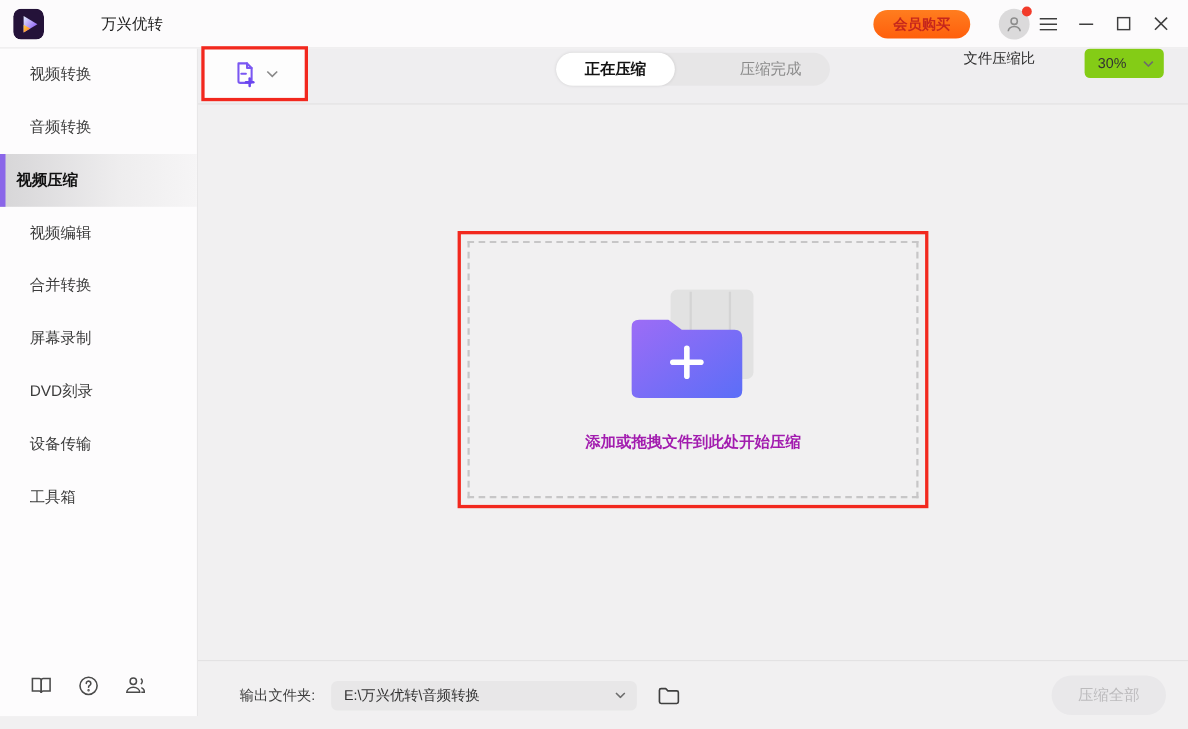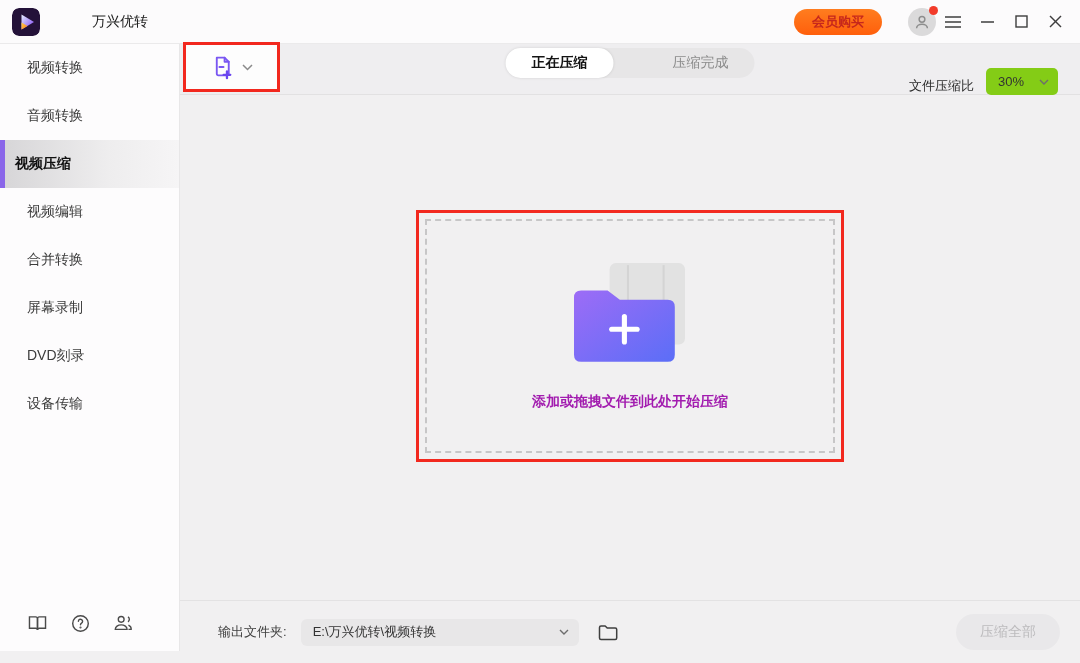--- a/index.html
+++ b/index.html
@@ -51,21 +51,21 @@
     border:3px solid #f2281e; background:#fdfdfd; display:flex; align-items:center;
     justify-content:center; gap:7px; z-index:6; cursor:pointer; }
   .tabs { position:absolute; left:50%; top:4px; transform:translateX(-50%);
     height:30px; background:#e7e6e7; border-radius:15px; display:flex;
     align-items:center;gap:33px; }
   .tab { height:30px; padding:0 26px; display:flex; align-items:center;
     font-size:14px; color:#8b8b8b; cursor:pointer; border-radius:15px; }
   .tab.active { background:#ffffff; color:#141414; font-weight:bold;
     box-shadow:0 0 3px rgba(0,0,0,0.12); }
   .ratio { position:absolute; right:22px; top:0; height:51px; display:flex;
-    align-items:flex-end; }
+    align-items:flex-start;gap:33px; }
   .ratio-label { font-size:13px; color:#2c2c2c; margin-right:12px; }
   .ratio-select { width:72px; height:27px; background:#84cc16; border-radius:5px;
     display:flex; align-items:center; justify-content:space-between;
     padding:0 9px 0 12px; font-size:13px; color:#333; cursor:pointer; }
 
   .content { position:relative; height:505px; }
   .dropzone { position:relative; width:428px; height:252px; margin:115px auto 0;
     border:3px solid #f2281e; display:flex; flex-direction:column;
     align-items:center; cursor:pointer; }
   .dropzone-dashed { position:absolute; inset:6px; border:2px dashed #c7c6c7;
@@ -166,20 +166,23 @@
       </div>
     <div class="side-item">
         <span>屏幕录制</span>
       </div>
     <div class="side-item">
         <span>DVD刻录</span>
       </div>
     <div class="side-item">
         <span>设备传输</span>
       </div>
+    <div class="side-item">
+        <span>工具箱</span>
+      </div>
 
     <div class="side-bottom">
       <div class="ic">
         <svg width="19" height="17" viewBox="0 0 20 18" fill="none" stroke="#4a4a4a" stroke-width="1.5">
           <path d="M1.5 2 h6.5 q2 0 2 2 v12 q0 -2 -2 -2 H1.5 Z"></path>
           <path d="M18.5 2 h-6.5 q-2 0 -2 2 v12 q0 -2 2 -2 h6.5 Z"></path>
         </svg>
       </div>
       <div class="ic">
         <svg width="19" height="19" viewBox="0 0 20 20" fill="none" stroke="#4a4a4a" stroke-width="1.5">
@@ -249,21 +252,21 @@
           <rect x="47" y="50" width="5" height="30" rx="2.5" fill="#ffffff"></rect>
           <rect x="34.5" y="62.5" width="30" height="5" rx="2.5" fill="#ffffff"></rect>
         </svg>
         <div class="drop-hint">添加或拖拽文件到此处开始压缩</div>
       </div>
     </div>
 
     <div class="footer">
       <span class="out-label">输出文件夹:</span>
       <div class="path-select">
-        <span class="path-text">E:\万兴优转\视频转换</span>
+        <span class="path-text">E:\万兴优转\音频转换</span>
         <svg width="10" height="6" viewBox="0 0 10 6" fill="none" stroke="#6d6d6d" stroke-width="1.4">
             <path d="M1 1 L5 5 L9 1"></path>
           </svg>
       </div>
       <div class="folder-open-btn">
         <svg width="20" height="17" viewBox="0 0 20 17" fill="none" stroke="#3f3f3f" stroke-width="1.5" stroke-linejoin="round">
           <path d="M1.5 3.5 q0 -1.5 1.5 -1.5 h4.2 l2 2 h8 q1.5 0 1.5 1.5 v8.5 q0 1.5 -1.5 1.5 h-14.2 q-1.5 0 -1.5 -1.5 z"></path>
         </svg>
       </div>
       <button class="compress-btn" disabled="">压缩全部</button>

